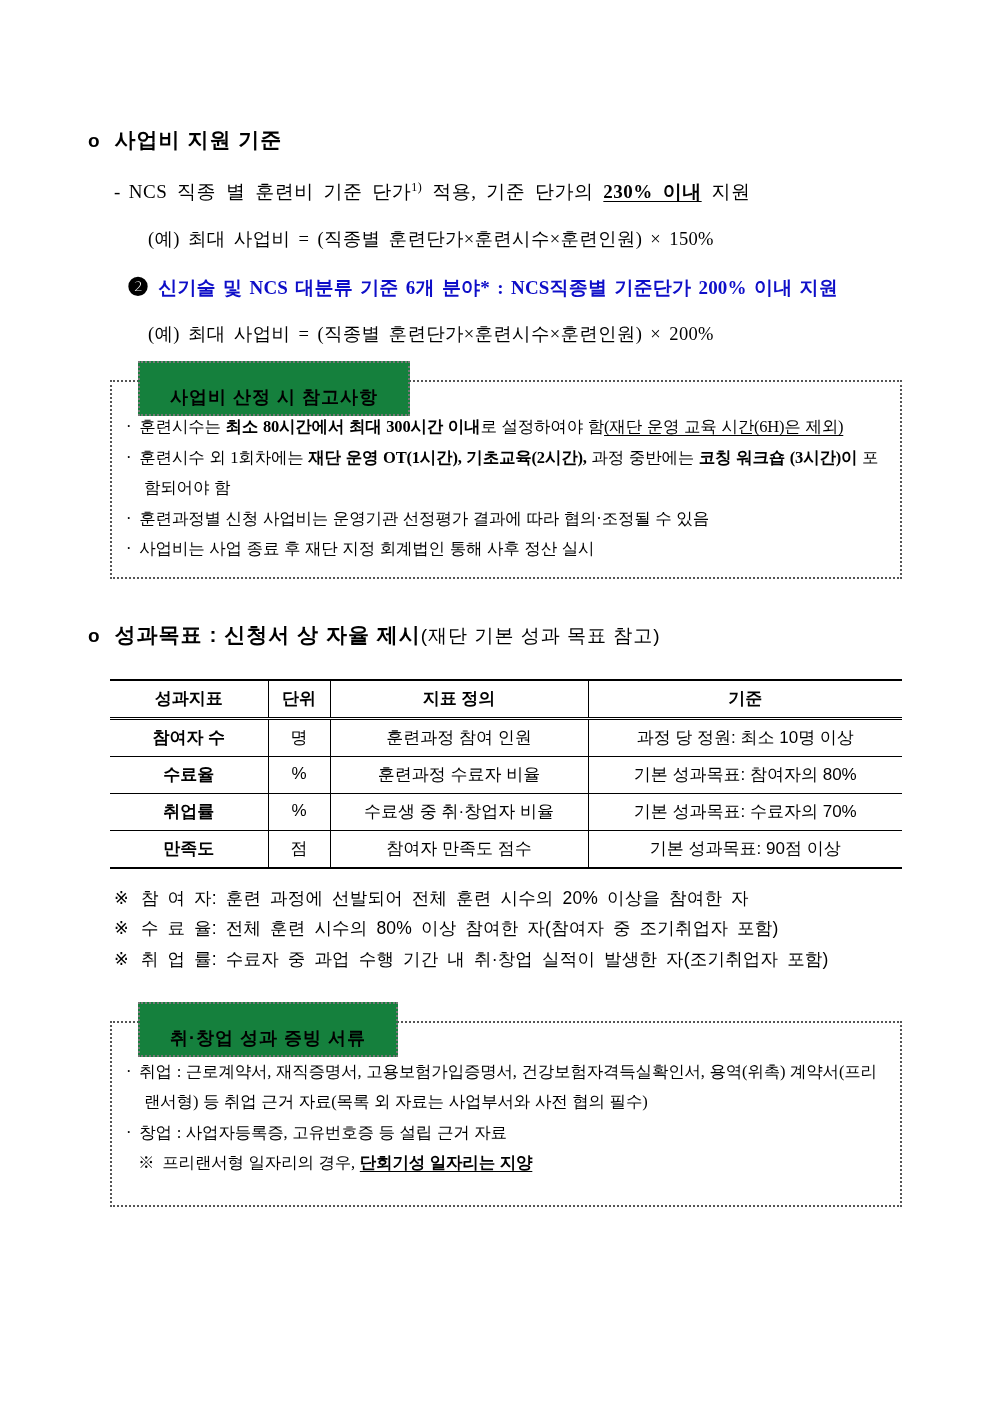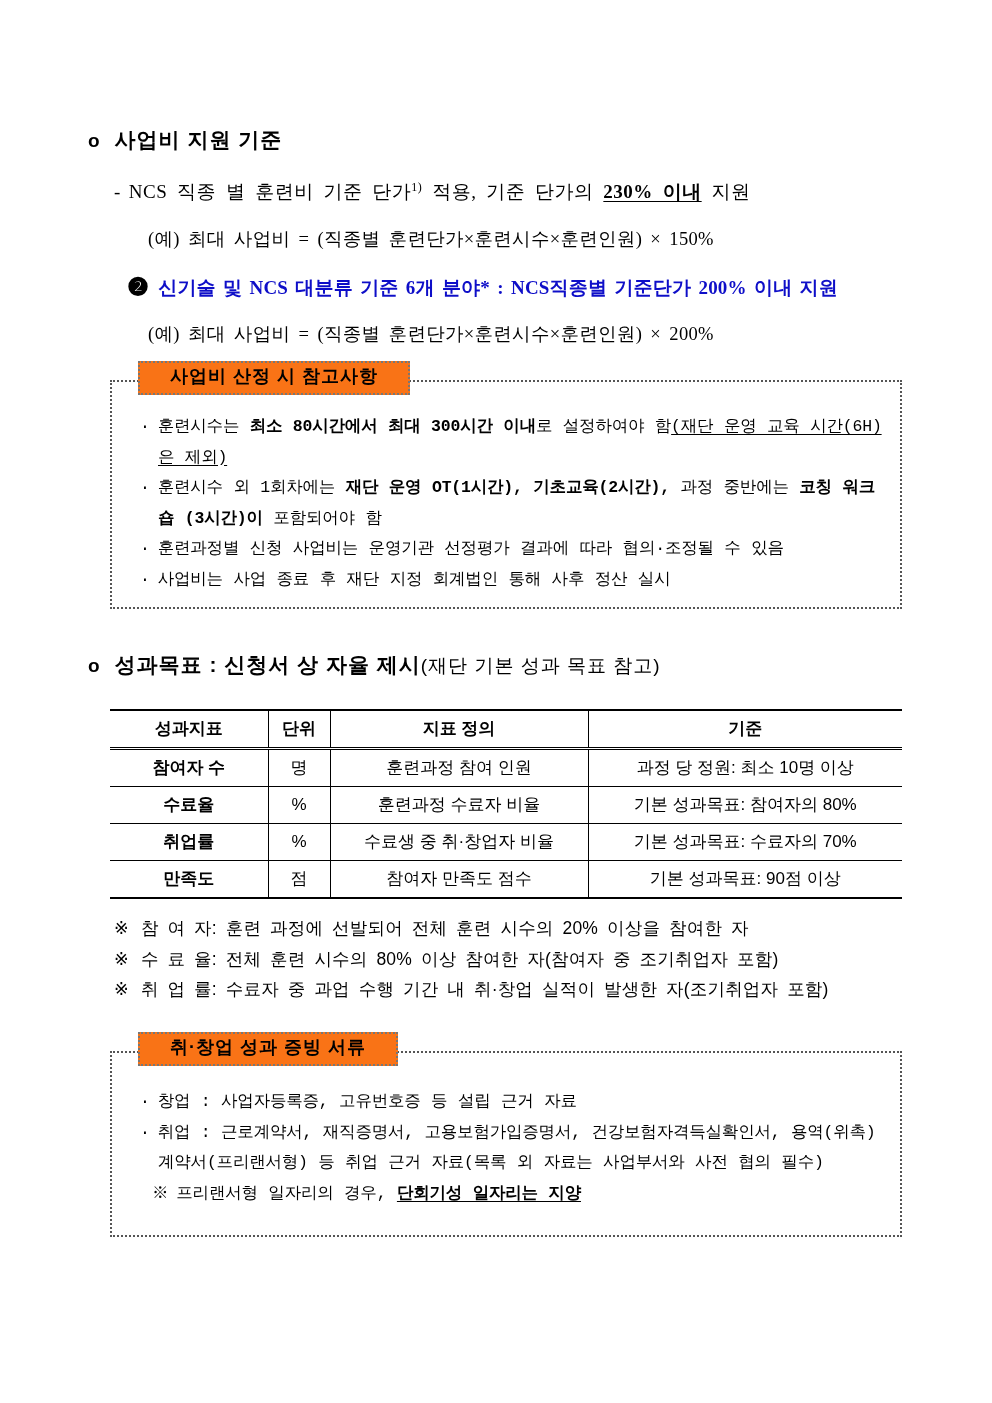--- a/index.html
+++ b/index.html
@@ -48,29 +48,29 @@
   }
   .starnote .star { margin-right:10px; font-size:15px; }
 
   
   .boxwrap { position:relative; margin:34px 0 0 22px; width:792px; }
   .dotbox {
     border:2px dotted #555; padding:30px 14px 12px 14px; background:#fff;
   }
   .boxtitle {
     position:absolute; top:-19px; left:28px; z-index:2;
-    background:#f97316; border:2px dotted #777;
+    background:#15803d; border:2px dotted #777;
     font-family:"Liberation Sans","DejaVu Sans",sans-serif;
     font-size:18px; font-weight:700; letter-spacing:1px;
-    padding:1px 30px 5px 30px;
+    padding:22px 30px 5px 30px;
   }
   .boxitem {
-    font-family:Liberation Mono, monospace;
+    font-family:Liberation Serif, serif;
     font-size:16.5px; line-height:1.85; letter-spacing:-0.2px;
-    padding-left:18px; text-indent:-18px; word-spacing:0.05em;margin-left:14px;
+    padding-left:18px; text-indent:-18px; word-spacing:0.05em;
   }
   .boxitem .bullet { margin-right:8px; }
   .boxitem span[data-u] { text-decoration:underline; text-underline-offset:3px; }
 
   
   table.perf {
     width:792px; margin:30px 0 14px 22px; border-collapse:collapse;
     font-family:"Liberation Sans","DejaVu Sans",sans-serif;
     font-size:17px;
     border-top:2.5px solid #000; border-bottom:2.5px solid #000;
@@ -185,24 +185,24 @@
     <span class="xmark">※</span><span>수 료 율: 전체 훈련 시수의 80% 이상 참여한 자(참여자 중 조기취업자 포함)</span>
   </div>
   <div class="xnote">
     <span class="xmark">※</span><span>취 업 률: 수료자 중 과업 수행 기간 내 취·창업 실적이 발생한 자(조기취업자 포함)</span>
   </div>
 
   <div class="boxwrap" style="margin-top:46px;">
     <div class="boxtitle">취·창업 성과 증빙 서류</div>
     <div class="dotbox" style="padding-top:34px; padding-bottom:26px;">
       <div class="boxitem">
+        <span class="bullet">·</span><span><span>취업 : 근로계약서, 재직증명서, 고용보험가입증명서, 건강보험자격득실확인서, 용역(위촉) 계약서(프리랜서형) 등 취업 근거 자료(목록 외 자료는 사업부서와 사전 협의 필수)</span></span>
+      </div>
+      <div class="boxitem">
         <span class="bullet">·</span><span><span>창업 : 사업자등록증, 고유번호증 등 설립 근거 자료</span></span>
-      </div>
-      <div class="boxitem">
-        <span class="bullet">·</span><span><span>취업 : 근로계약서, 재직증명서, 고용보험가입증명서, 건강보험자격득실확인서, 용역(위촉) 계약서(프리랜서형) 등 취업 근거 자료(목록 외 자료는 사업부서와 사전 협의 필수)</span></span>
       </div>
       <div class="boxitem" style="padding-left:34px; text-indent:-22px;">
         <span class="bullet">※</span><span><span>프리랜서형 일자리의 경우, </span><span data-u="" style="font-weight: 700;">단회기성 일자리는 지양</span></span>
       </div>
     </div>
   </div>
 
 </div>
 
 </body></html>

